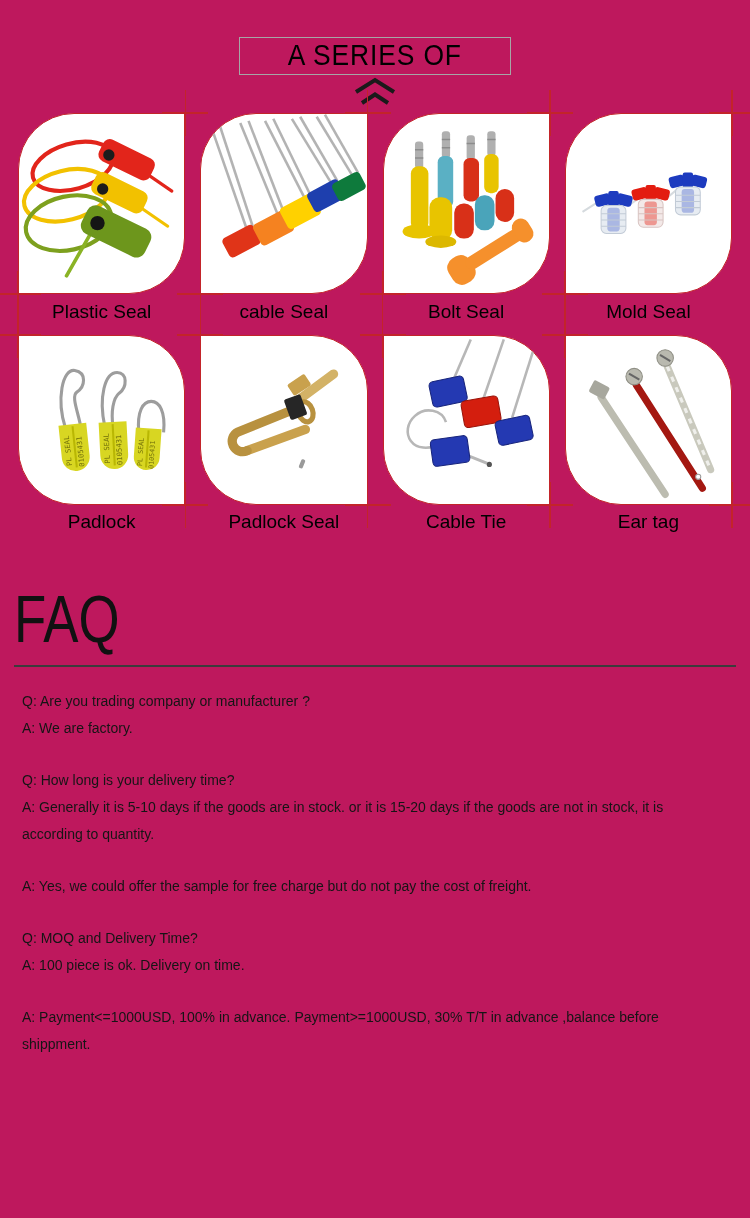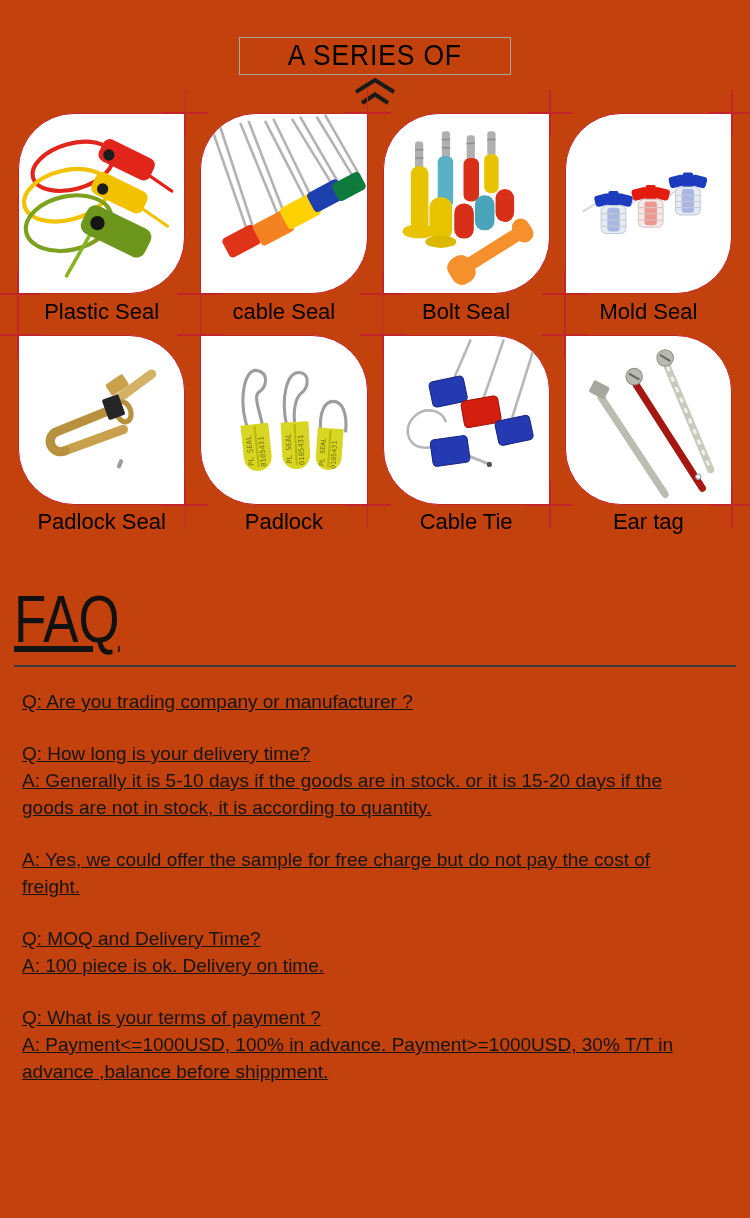--- a/index.html
+++ b/index.html
@@ -1,18 +1,18 @@
 <!DOCTYPE html>
 <html style="--accent-red: #c3242a; --title-box-border: #a6a6a6; --rule: #3c3c3c; --text: #141414;"><head>
 <meta charset="utf-8">
 <style>
   html,body{margin:0;padding:0;background:#fff;}
   .page{
     position:relative;width:750px;height:1218px;margin:0 auto;
-    background:#c2410c;overflow:hidden;
+    background:#be185d;overflow:hidden;
     font-family:"Liberation Sans",sans-serif;color:var(--text,#141414);
   }
   
   .series-header{padding-top:37px;text-align:center;}
   .title-box{
     width:272px;margin:0 auto;border:1px solid var(--title-box-border,#a6a6a6);
     padding:1px 0 3px;box-sizing:border-box;
   }
   .title-box .title-text{
     display:inline-block;font-size:30px;line-height:32px;color:#000;
@@ -36,32 +36,32 @@
   .frame svg{width:100%;height:100%;display:block;}
   
   .cross{position:absolute;width:0;height:0;z-index:3;}
   .cross::before{content:"";position:absolute;left:-0.75px;top:-23px;width:1.5px;height:46px;background:var(--accent-red,#c3242a);}
   .cross::after{content:"";position:absolute;top:-0.75px;left:-23px;width:46px;height:1.5px;background:var(--accent-red,#c3242a);}
   .cross.tr{top:0;right:0;}
   .cross.bl{bottom:0;left:0;}
   .cross.tl{top:0;left:0;}
   .cross.br{bottom:0;right:0;}
   .product-label{
-    text-align:center;font-size:22px;color:#000;
+    text-align:center;font-size:19px;color:#000;
     margin:7px 0 12px;line-height:22px;
   }
   .row2 .product-label{margin-top:6px;}
   
-  .faq-section{margin-top:44px;text-decoration:underline;}
+  .faq-section{margin-top:44px;}
   .faq-title{
     margin:0 0 0 14px;font-size:66px;line-height:60px;font-weight:400;color:#111;
     transform:scaleX(.8);transform-origin:left center;letter-spacing:0;
   }
   .faq-divider{border:none;border-top:2px solid var(--rule,#3c3c3c);margin:16px 14px 0;}
-  .faq-list{padding:21px 20px 0 22px;font-size:19px;line-height:27px;color:#151515;max-width:712px;box-sizing:border-box;}
+  .faq-list{padding:21px 20px 0 22px;font-size:14px;line-height:27px;color:#151515;max-width:712px;box-sizing:border-box;}
   .faq-item{margin-bottom:25px;}
   .faq-item p{margin:0;}
 </style>
 </head>
 <body>
 
 <div class="page">
 
   <div class="series-header">
     <div class="title-box">
@@ -211,70 +211,70 @@
         <i class="cross tr"></i>
         <i class="cross bl"></i>
       </div>
       <figcaption class="product-label">Mold Seal</figcaption>
     </figure>
 
     <figure class="product-card row2">
       <div class="framewrap">
         <div class="frame r2">
           <svg viewBox="0 0 160 160">
+            <g fill="none" stroke="#9d9d9d" stroke-width="3">
+              <path d="M45,88 C36,60 42,30 54,32 C66,34 64,48 56,53 C50,57 58,74 60,88"></path>
+              <path d="M83,86 C77,58 83,34 95,34 C105,34 105,48 97,54 C91,59 89,72 91,86"></path>
+              <path d="M116,92 C114,72 120,62 128,62 C136,62 142,72 140,92"></path>
+            </g>
+            <g transform="translate(40,84) rotate(-6 13 18)">
+              <path d="M0,0 h27 v32 a13.5 13.5 0 0 1 -27 0 Z" fill="#d8d622"></path>
+              <line x1="13.5" y1="2" x2="13.5" y2="42" stroke="#b9b703" stroke-width="2"></line>
+              <text transform="translate(9,40) rotate(-90)" font-size="7" fill="#73710a" font-family="DejaVu Sans Mono, monospace">PL SEAL</text>
+              <text transform="translate(21,42) rotate(-90)" font-size="7" fill="#73710a" font-family="DejaVu Sans Mono, monospace">0105431</text>
+            </g>
+            <g transform="translate(78,82) rotate(-3 13 18)">
+              <path d="M0,0 h27 v32 a13.5 13.5 0 0 1 -27 0 Z" fill="#d8d622"></path>
+              <line x1="13.5" y1="2" x2="13.5" y2="42" stroke="#b9b703" stroke-width="2"></line>
+              <text transform="translate(9,40) rotate(-90)" font-size="7" fill="#73710a" font-family="DejaVu Sans Mono, monospace">PL SEAL</text>
+              <text transform="translate(21,42) rotate(-90)" font-size="7" fill="#73710a" font-family="DejaVu Sans Mono, monospace">0105431</text>
+            </g>
+            <g transform="translate(112,88) rotate(4 12 16)">
+              <path d="M0,0 h25 v28 a12.5 12.5 0 0 1 -25 0 Z" fill="#d8d622"></path>
+              <line x1="12.5" y1="2" x2="12.5" y2="38" stroke="#b9b703" stroke-width="2"></line>
+              <text transform="translate(8.5,37) rotate(-90)" font-size="6.5" fill="#73710a" font-family="DejaVu Sans Mono, monospace">PL SEAL</text>
+              <text transform="translate(19.5,39) rotate(-90)" font-size="6.5" fill="#73710a" font-family="DejaVu Sans Mono, monospace">0105431</text>
+            </g>
+          </svg>
+        </div>
+        <i class="cross tl"></i>
+        <i class="cross br"></i>
+      </div>
+      <figcaption class="product-label">Padlock</figcaption>
+    </figure>
+
+    <figure class="product-card row2">
+      <div class="framewrap">
+        <div class="frame r2">
+          <svg viewBox="0 0 160 160">
             <g transform="rotate(-20 80 84)" fill="none" stroke-linecap="round">
               <path d="M38,96 h60" stroke="#c9a14d" stroke-width="9"></path>
               <path d="M38,96 a10 10 0 0 1 -2,-20 l58,-2" stroke="#b8913f" stroke-width="9"></path>
               <path d="M98,68 l44,-13" stroke="#d3b266" stroke-width="9"></path>
               <ellipse cx="104" cy="80" rx="7" ry="10" stroke="#b8913f" stroke-width="5"></ellipse>
               <rect x="88" y="62" width="17" height="21" rx="2" fill="#262626" stroke="none"></rect>
               <rect x="97" y="47" width="20" height="13" rx="2" fill="#c9a14d" stroke="none" transform="rotate(-14 107 53)"></rect>
             </g>
             <rect x="96" y="118" width="4" height="9" rx="1.5" fill="#9a9a9a" transform="rotate(22 98 122)"></rect>
           </svg>
         </div>
         <i class="cross tl"></i>
         <i class="cross br"></i>
       </div>
       <figcaption class="product-label">Padlock Seal</figcaption>
-    </figure>
-
-    <figure class="product-card row2">
-      <div class="framewrap">
-        <div class="frame r2">
-          <svg viewBox="0 0 160 160">
-            <g fill="none" stroke="#9d9d9d" stroke-width="3">
-              <path d="M45,88 C36,60 42,30 54,32 C66,34 64,48 56,53 C50,57 58,74 60,88"></path>
-              <path d="M83,86 C77,58 83,34 95,34 C105,34 105,48 97,54 C91,59 89,72 91,86"></path>
-              <path d="M116,92 C114,72 120,62 128,62 C136,62 142,72 140,92"></path>
-            </g>
-            <g transform="translate(40,84) rotate(-6 13 18)">
-              <path d="M0,0 h27 v32 a13.5 13.5 0 0 1 -27 0 Z" fill="#d8d622"></path>
-              <line x1="13.5" y1="2" x2="13.5" y2="42" stroke="#b9b703" stroke-width="2"></line>
-              <text transform="translate(9,40) rotate(-90)" font-size="7" fill="#73710a" font-family="DejaVu Sans Mono, monospace">PL SEAL</text>
-              <text transform="translate(21,42) rotate(-90)" font-size="7" fill="#73710a" font-family="DejaVu Sans Mono, monospace">0105431</text>
-            </g>
-            <g transform="translate(78,82) rotate(-3 13 18)">
-              <path d="M0,0 h27 v32 a13.5 13.5 0 0 1 -27 0 Z" fill="#d8d622"></path>
-              <line x1="13.5" y1="2" x2="13.5" y2="42" stroke="#b9b703" stroke-width="2"></line>
-              <text transform="translate(9,40) rotate(-90)" font-size="7" fill="#73710a" font-family="DejaVu Sans Mono, monospace">PL SEAL</text>
-              <text transform="translate(21,42) rotate(-90)" font-size="7" fill="#73710a" font-family="DejaVu Sans Mono, monospace">0105431</text>
-            </g>
-            <g transform="translate(112,88) rotate(4 12 16)">
-              <path d="M0,0 h25 v28 a12.5 12.5 0 0 1 -25 0 Z" fill="#d8d622"></path>
-              <line x1="12.5" y1="2" x2="12.5" y2="38" stroke="#b9b703" stroke-width="2"></line>
-              <text transform="translate(8.5,37) rotate(-90)" font-size="6.5" fill="#73710a" font-family="DejaVu Sans Mono, monospace">PL SEAL</text>
-              <text transform="translate(19.5,39) rotate(-90)" font-size="6.5" fill="#73710a" font-family="DejaVu Sans Mono, monospace">0105431</text>
-            </g>
-          </svg>
-        </div>
-        <i class="cross tl"></i>
-        <i class="cross br"></i>
-      </div>
-      <figcaption class="product-label">Padlock</figcaption>
     </figure>
 
     <figure class="product-card row2">
       <div class="framewrap">
         <div class="frame r2">
           <svg viewBox="0 0 160 160">
             <g stroke="#b7b7b7" stroke-width="2.5" fill="none">
               <line x1="66" y1="44" x2="84" y2="2"></line>
               <line x1="96" y1="60" x2="116" y2="2"></line>
               <line x1="124" y1="78" x2="146" y2="8"></line>
@@ -317,32 +317,32 @@
     </figure>
 
   </div>
 
   <div class="faq-section">
     <h1 class="faq-title">FAQ</h1>
     <hr class="faq-divider">
     <div class="faq-list">
       <div class="faq-item">
         <p class="q">Q: Are you trading company or manufacturer ?</p>
+        <p class="a">A: We are factory.</p>
       </div>
       <div class="faq-item">
         <p class="q">Q: How long is your delivery time?</p>
         <p class="a">A: Generally it is 5-10 days if the goods are in stock. or it is 15-20 days if the goods are not in stock, it is according to quantity.</p>
       </div>
       <div class="faq-item">
         <p class="a">A: Yes, we could offer the sample for free charge but do not pay the cost of freight.</p>
       </div>
       <div class="faq-item">
         <p class="q">Q: MOQ and Delivery Time?</p>
         <p class="a">A: 100 piece is ok. Delivery on time.</p>
       </div>
       <div class="faq-item">
-        <p class="q">Q: What is your terms of payment ?</p>
         <p class="a">A: Payment&lt;=1000USD, 100% in advance. Payment&gt;=1000USD, 30% T/T in advance ,balance before shippment.</p>
       </div>
     </div>
   </div>
 
 </div>
 
 </body></html>

